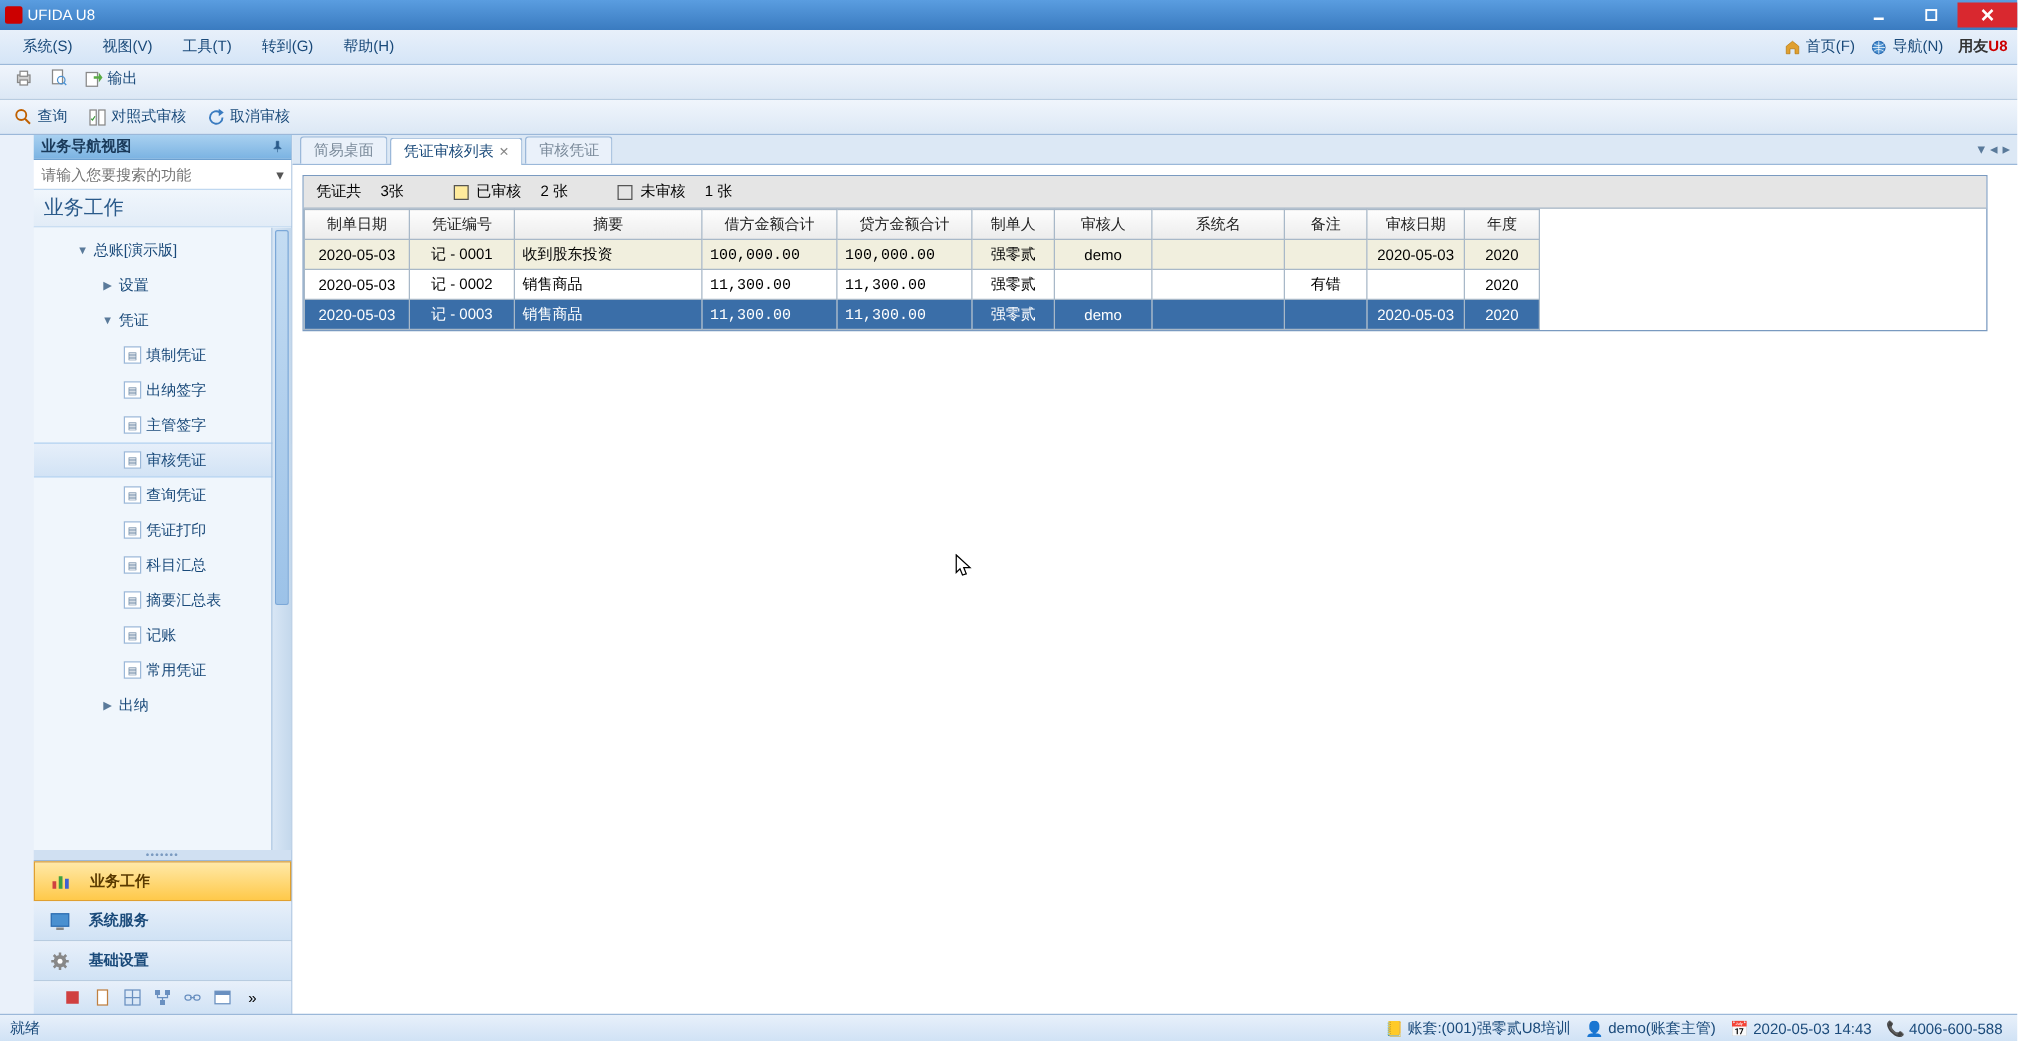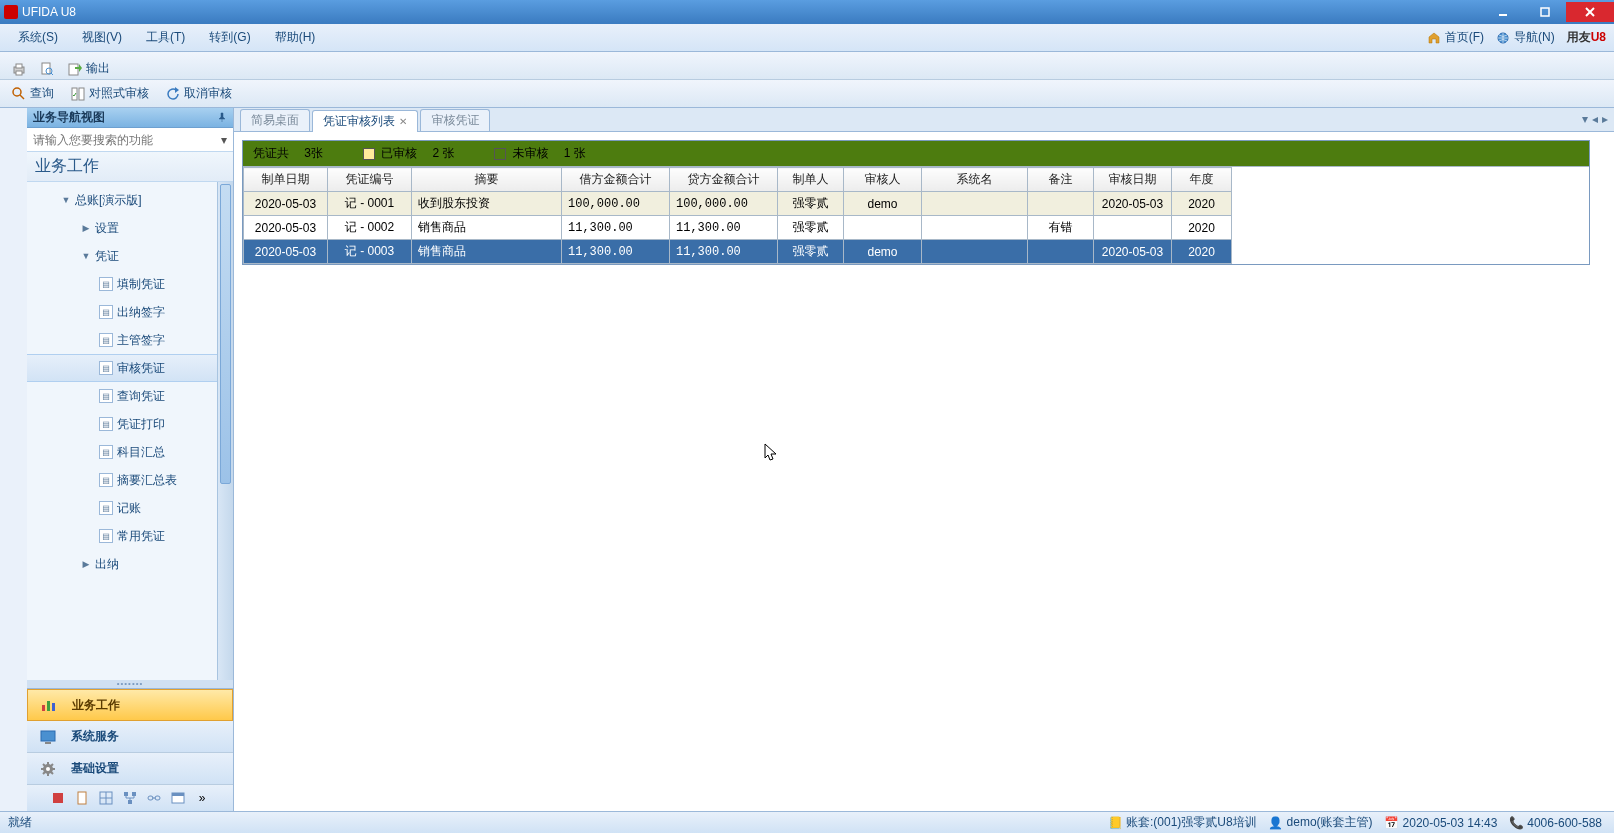--- a/index.html
+++ b/index.html
@@ -19,21 +19,21 @@
 .menubar { height: 28px; background: linear-gradient(#e8f0fa, #d5e5f7); border-bottom: 1px solid #9bb8d9; display: flex; align-items: center; padding: 0 8px; justify-content: space-between; text-align: right; }
 .menubar-left { display: flex; gap: 4px; }
 .menu-item { padding: 4px 10px; cursor: pointer; color: #1a4a7a; }
 .menubar-right { display: flex; align-items: center; gap: 12px; }
 .menubar-rlink { display: flex; align-items: center; gap: 4px; cursor: pointer; color: #1a4a7a; }
 .mini-icon { width: 14px; height: 14px; display: inline-block; }
 .logo-yy { font-weight: bold; color: #333; margin-top: 24px; }
 .logo-u8 { color: #c00; font-weight: bold; }
 
 
-.toolbar1 { height: 28px; background: linear-gradient(#f0f5fc, #dce8f5); border-bottom: 1px solid #b8cce0; display: flex; align-items: flex-end; padding: 0 8px; gap: 6px; }
+.toolbar1 { height: 28px; background: linear-gradient(#f0f5fc, #dce8f5); border-bottom: 1px solid #b8cce0; display: flex; align-items: flex-start; padding: 0 8px; gap: 6px; }
 .tbtn { display: flex; align-items: center; gap: 3px; padding: 2px 3px; cursor: pointer; color: #1a4a7a; }
 
 
 .toolbar2 { height: 28px; background: linear-gradient(#f0f5fc, #dce8f5); border-bottom: 1px solid #9bb8d9; display: flex; align-items: center; padding: 0 8px; gap: 10px; }
 
 
 .main { flex: 1; display: flex; min-height: 0; }
 
 
 .sidebar { width: 234px; display: flex; flex-direction: column; border-right: 1px solid #9bb8d9; background: #eaf1fa; padding-left: 27px; }
@@ -67,21 +67,21 @@
 .content { flex: 1; display: flex; flex-direction: column; background: #fff; min-width: 0; }
 .tabstrip { height: 24px; display: flex; align-items: flex-end; padding-left: 6px; background: #dce8f5; border-bottom: 1px solid #9bb8d9; position: relative; }
 .tab { height: 22px; padding: 0 10px; display: flex; align-items: center; gap: 4px; border: 1px solid #9bb8d9; border-bottom: none; background: #eaf1fa; color: #7a8a9a; margin-right: 2px; border-radius: 3px 3px 0 0; cursor: pointer; }
 .tab.active { background: #fff; color: #1a4a7a; position: relative; top: 1px; }
 .tab .x { font-size: 10px; color: #888; cursor: pointer; }
 .tabstrip-r { position: absolute; right: 6px; top: 4px; display: flex; gap: 4px; color: #5a7a9a; }
 .tabstrip-r span { cursor: pointer; }
 
 .grid-wrap { flex: 1; padding: 8px 24px 8px 8px; overflow: auto; }
 .grid-box { border: 1px solid #7a9ac0; }
-.filterbar { height: 26px; display: flex; padding: 0 10px; gap: 40px; border-bottom: 1px solid #a8b8c8; background: #4d7c0f; }
+.filterbar { height: 26px; display: flex; padding: 0 10px; gap: 40px; border-bottom: 1px solid #a8b8c8; background: #e5e5e5; }
 .filter-seg { display: flex; align-items: center; gap: 6px; }
 .chk { width: 12px; height: 12px; border: 1px solid #555; display: inline-block; }
 .chk.yellow { background: #ffeb9c; }
 .rad { width: 12px; height: 12px; border: 1px solid #555; border-radius: 50%; display: inline-flex; align-items: center; justify-content: center; }
 .rad.on::after { content: ""; width: 6px; height: 6px; background: #333; border-radius: 50%; }
 .fr-right { margin-left: auto; display: flex; gap: 30px; padding-right: 200px;}
 
 table.grid { border-collapse: collapse; width: auto; border-radius: 21px; }
 table.grid th, table.grid td { border: 1px solid #a8b8c8; padding: 3px 6px; height: 22px; font-weight: normal; white-space: nowrap; }
 table.grid th { background: linear-gradient(#fdfdfd, #ececec); text-align: center; color: #222; }

